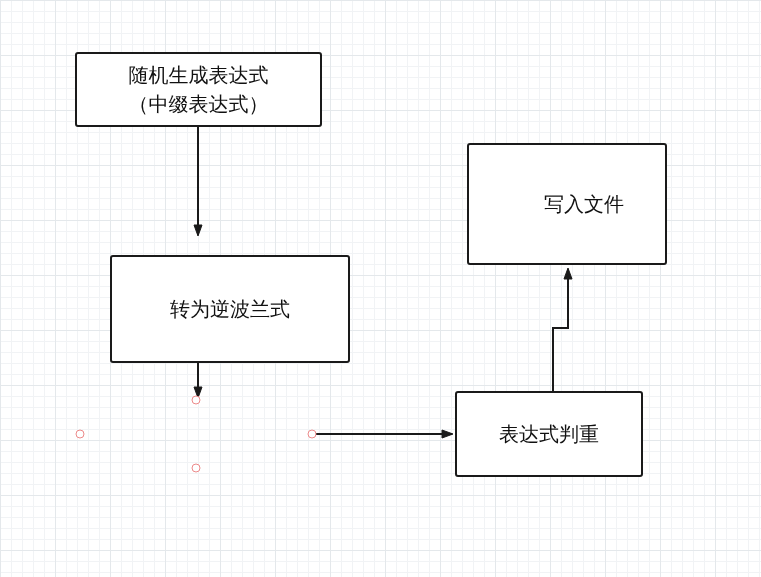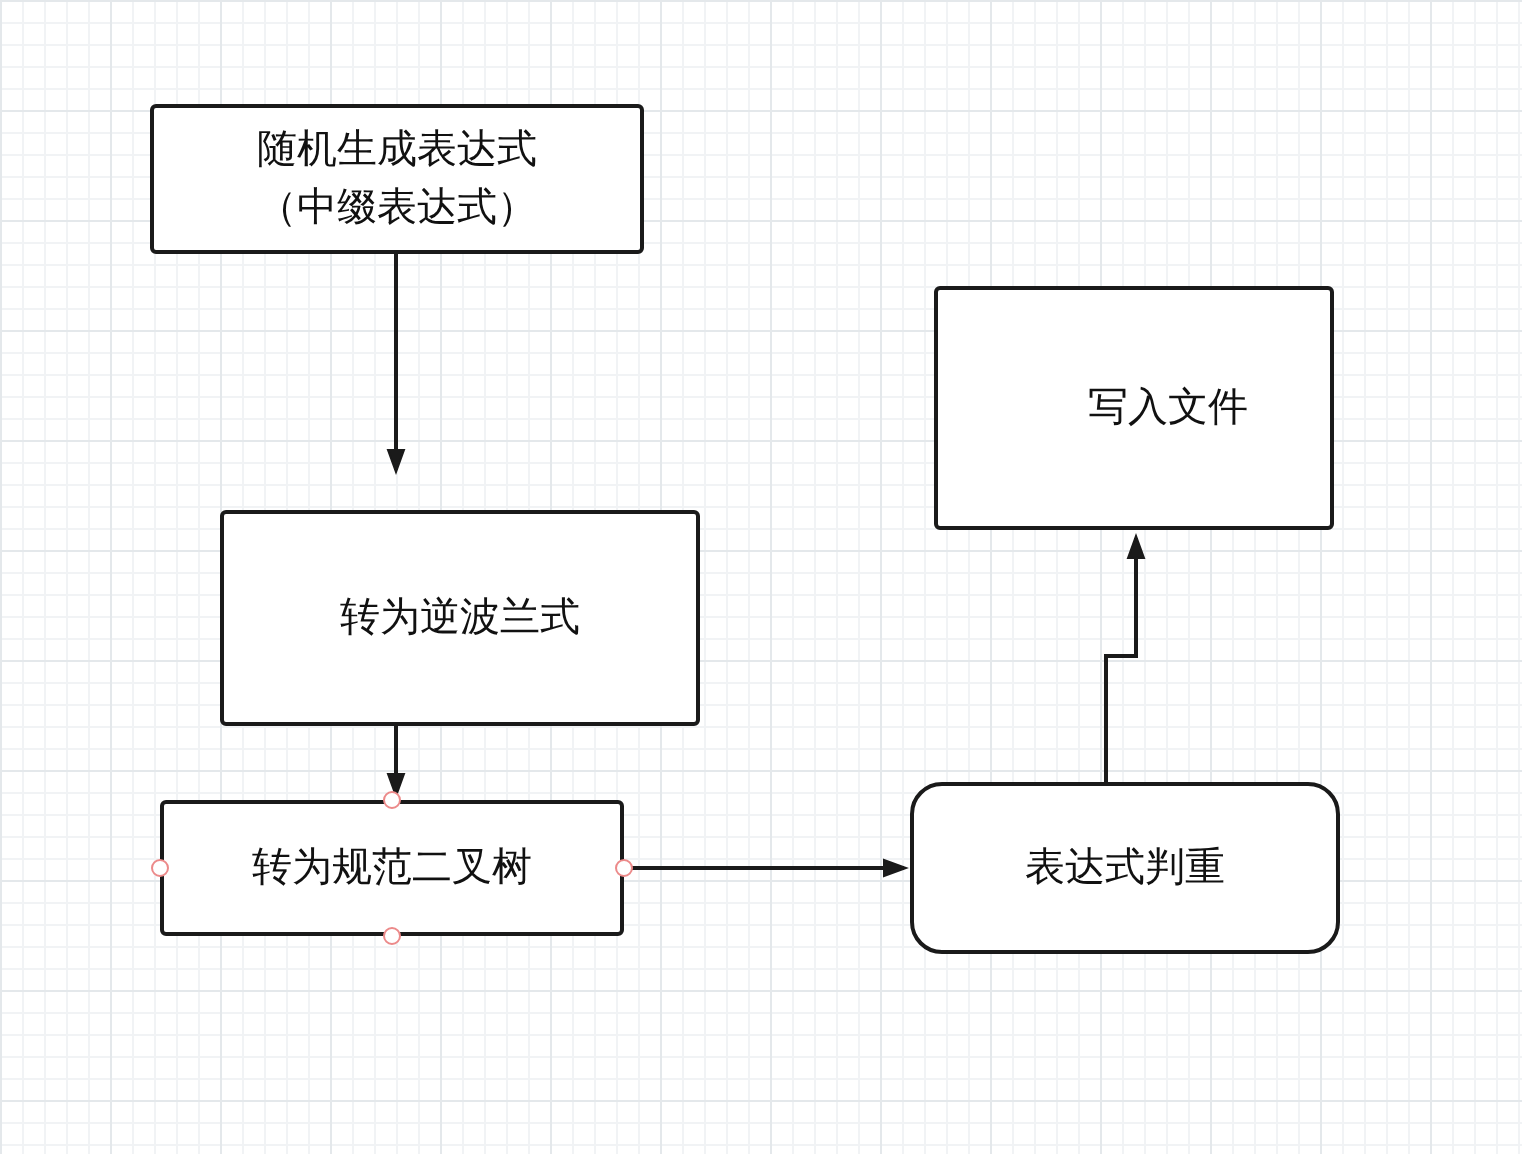--- a/index.html
+++ b/index.html
@@ -49,21 +49,21 @@
     padding: 4px 8px;
     cursor: default;
   }
   .node .label {
     display: inline-block;
   }
   .node1 { left: 75px;  top: 52px;  width: 247px; height: 75px; }
   .node1 .label { max-width: 172px; }
   .node2 { left: 78px;  top: 255px; width: 240px; height: 108px; margin-left: 32px; }
   .node3 { left: 80px;  top: 400px; width: 232px; height: 68px; }
-  .node4 { left: 455px; top: 391px; width: 215px; height: 86px; border-radius: 16px; }
+  .node4 { left: 455px; top: 391px; width: 188px; height: 86px; }
   .node5 { left: 467px; top: 143px; width: 200px; height: 122px; padding-left: 42px; }
   .handle {
     position: absolute;
     width: 7px;
     height: 7px;
     border-radius: 50%;
     background: #ffffff;
     border: 1px solid #ec8a8a;
     transform: translate(-50%, -50%);
     box-sizing: content-box;
@@ -91,23 +91,20 @@
   </svg>
 
   <div class="node node1">
     <span class="label">随机生成表达式（中缀表达式）</span>
   </div>
 
   <div class="node node2">
     <span class="label">转为逆波兰式</span>
   </div>
 
-  <div class="node node3">
-    <span class="label">转为规范二叉树</span>
-  </div>
 
   <div class="node node4">
     <span class="label">表达式判重</span>
   </div>
 
   <div class="node node5">
     <span class="label">写入文件</span>
   </div>
 
   <span class="handle handle-left"></span>

